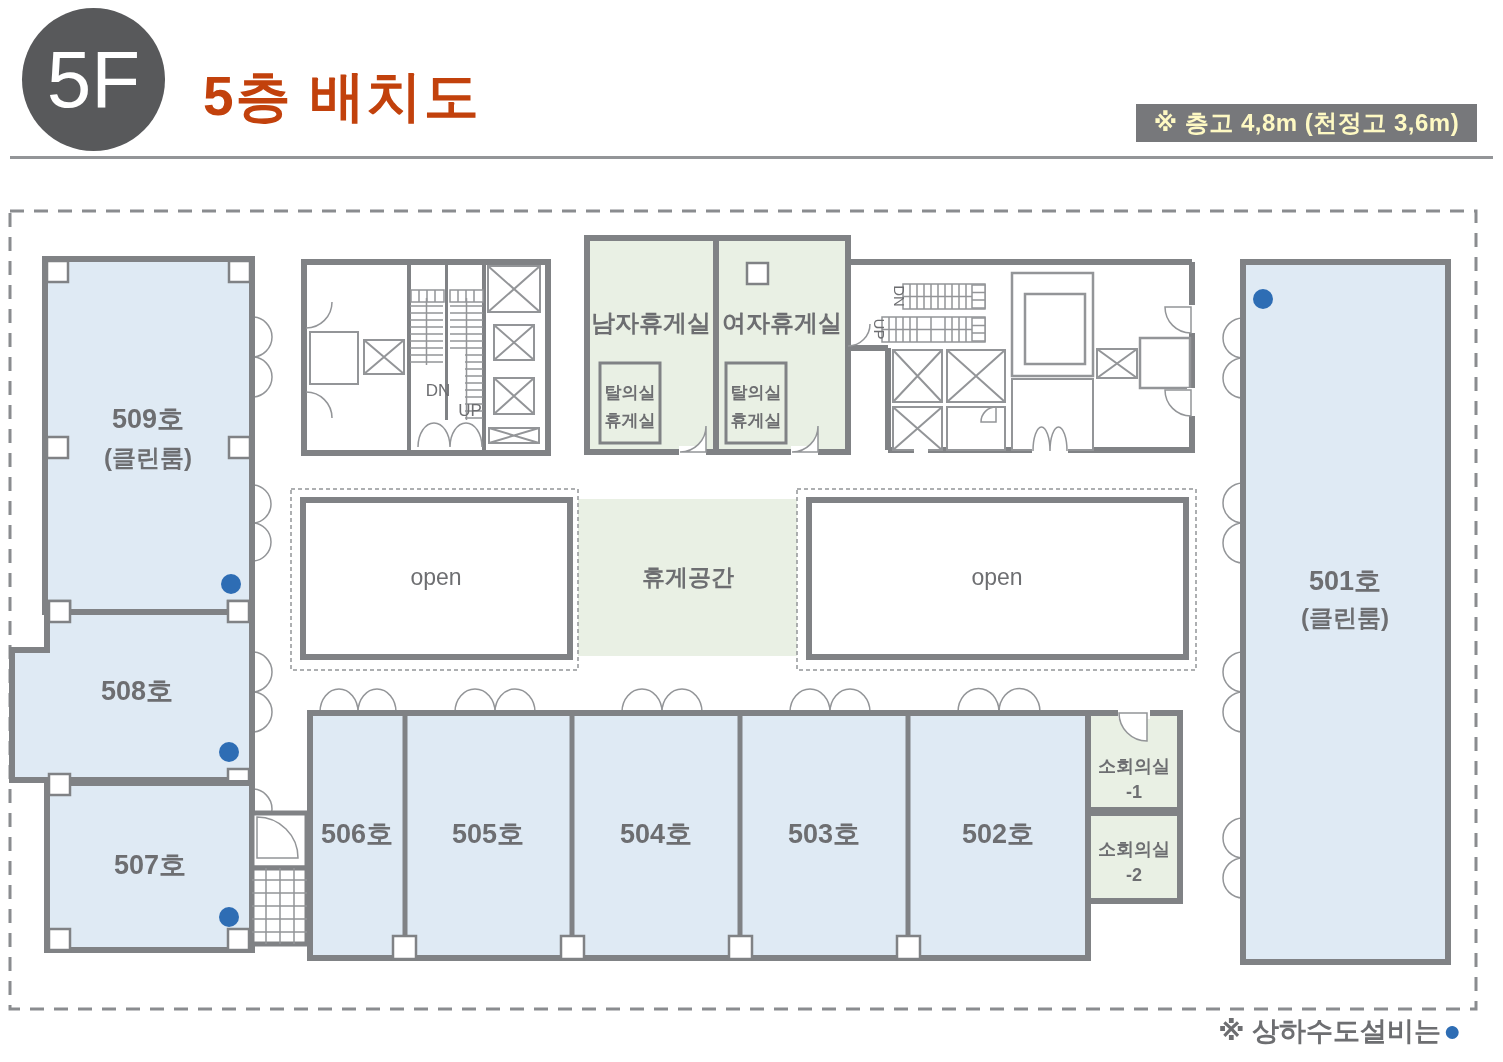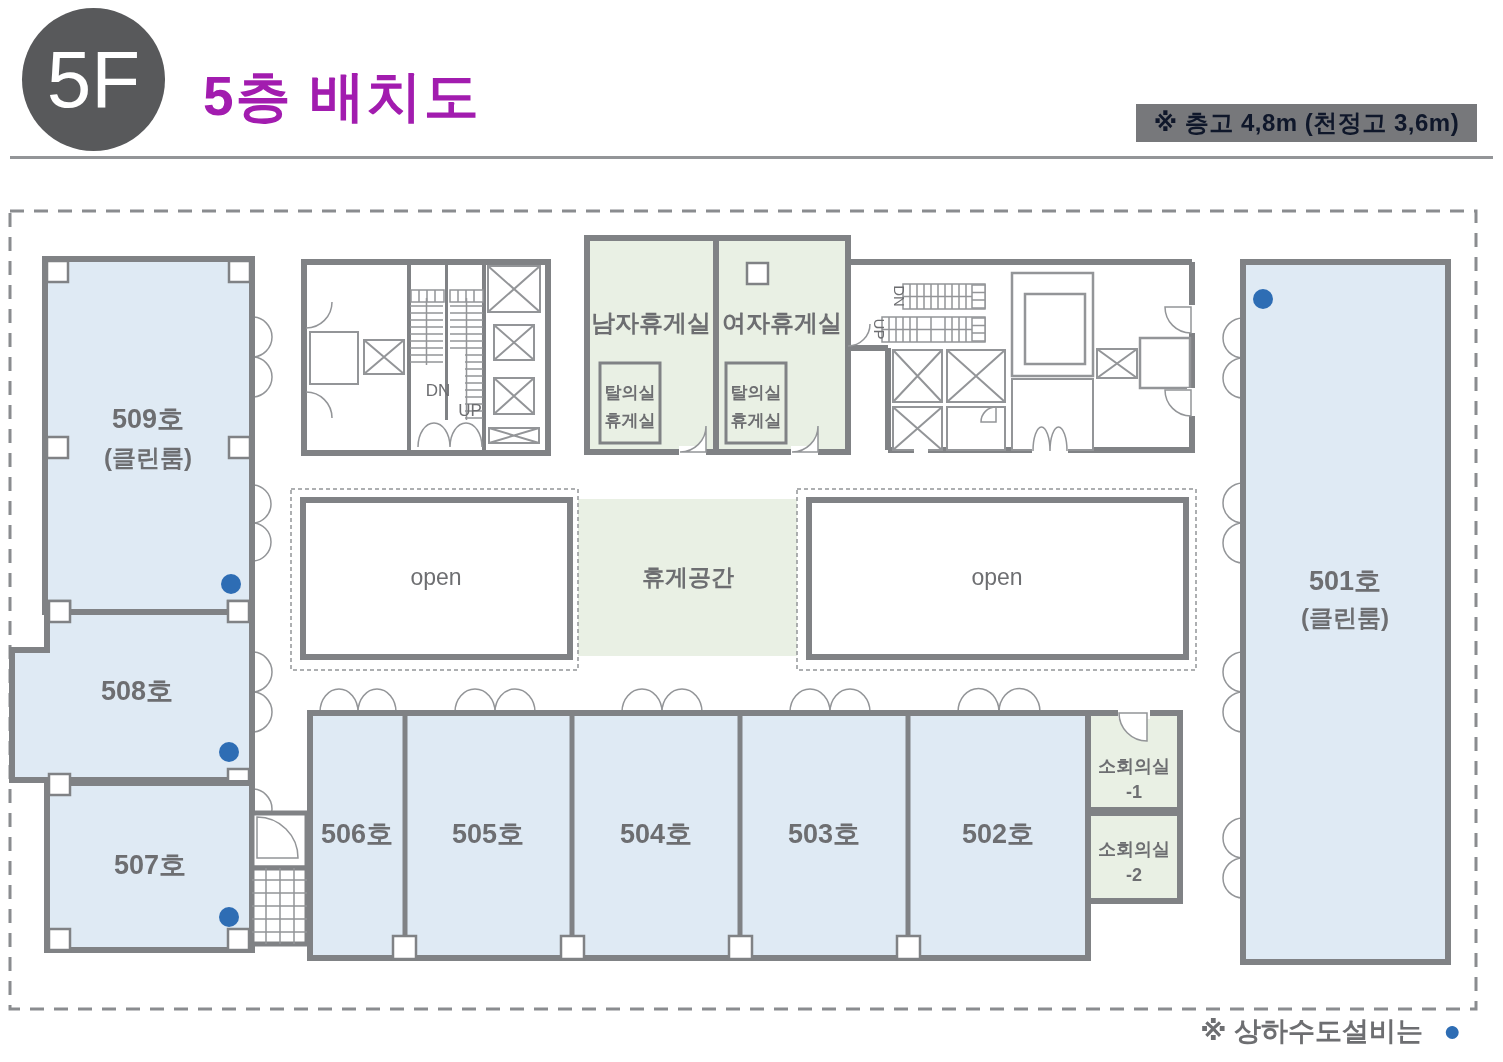--- a/index.html
+++ b/index.html
@@ -2,27 +2,27 @@
 <html><head>
 <meta charset="utf-8">
 <style>
   html,body{margin:0;padding:0;background:#fff;}
   .page{position:relative;width:1503px;height:1062px;background:#fff;overflow:hidden;
         font-family:"Liberation Sans","DejaVu Sans",sans-serif;}
   .hdr-circle{position:absolute;left:22px;top:8px;width:143px;height:143px;border-radius:50%;
         background:#58595b;color:#fff;display:flex;align-items:center;justify-content:center;
         font-size:80px;font-weight:normal;}
   .page-title{position:absolute;left:203px;top:60px;margin:0;font-size:55px;font-weight:bold;
-        color:#a21caf;letter-spacing:2px;text-align:right;}
+        color:#c2410c;letter-spacing:2px;text-align:right;}
   .height-badge{position:absolute;left:1136px;top:104px;width:341px;height:38px;background:#77787b;
-        color:#0f172a;font-size:24px;font-weight:bold;display:flex;align-items:center;justify-content:center;
+        color:#fef9c3;font-size:24px;font-weight:bold;display:flex;align-items:center;justify-content:center;
         letter-spacing:0.5px;}
   .hdr-rule{position:absolute;left:10px;top:156px;width:1483px;height:2.5px;background:#939598;}
   .footer-note{position:absolute;right:42px;top:1013px;font-size:27px;font-weight:bold;color:#6d6e71;
-        display:flex;align-items:center;gap:20px;}
+        display:flex;align-items:center;gap:2px;}
   .footer-note .dot{color:#2e6db4;font-size:30px;line-height:1;}
   svg text{font-family:"Liberation Sans","DejaVu Sans",sans-serif;fill:#6d6e71;font-weight:bold;
         text-anchor:middle;}
   svg text.lt{font-weight:normal;}
 </style>
 </head>
 <body>
 
 <div class="page">
 

